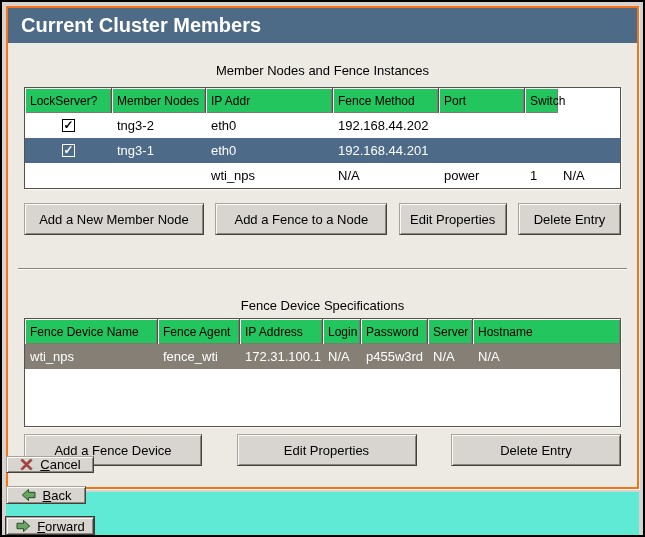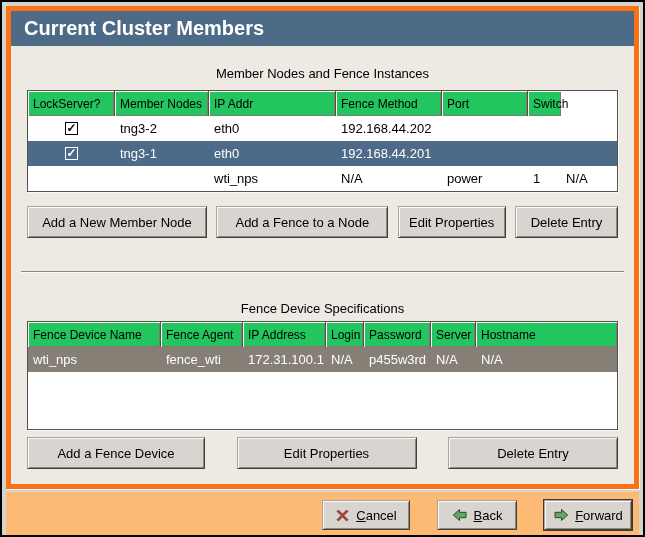--- a/index.html
+++ b/index.html
@@ -6,21 +6,21 @@
   html,body { width:645px; height:537px; }
   body { font-family:"Liberation Sans", sans-serif; background:#d6d3ce; }
 
   .window {
     position:relative; width:645px; height:537px;
     background:#d6d3ce; border:2px solid #000; overflow:hidden;
   }
 
   .panel {
     position:absolute; left:4px; top:4px; right:4px; height:483px;
-    background:#edeae4; border:5px solid #f97316;
+    background:#edeae4; border:2px solid #f97316;
     box-shadow:1px 1px 0 #f8f6f1;
   }
 
   .titlebar {
     height:35px; background:#4d6a87; color:#fff;
     display:flex; align-items:center; padding-left:13px;
     font-size:20px; font-weight:bold;
   }
 
   .content { padding:0 16px;margin-top:20px; }
@@ -82,21 +82,21 @@
   .btnrow2 .btn:nth-child(1){ width:178px; }
   .btnrow2 .btn:nth-child(2){ width:180px; }
   .btnrow2 .btn:nth-child(3){ width:170px; }
 
   .sep { height:2px; margin:33px -6px 0 -6px; background:#fbfaf7; border-top:1px solid #8a8780; }
 
   
   .footer {
     position:absolute; left:4px; right:4px; top:490px; bottom:0;
     display:flex; align-items:flex-start; justify-content:flex-end;
-    gap:27px; padding:8px 7px 0 0; background:#fdba74;
+    gap:13px; padding:8px 7px 0 0; background:#5eead4;flex-direction:column;
   }
   .fbtn { height:30px; gap:6px; padding:0 10px; }
   .fbtn .ico { display:flex; align-items:center; }
   .fbtn.default { box-shadow:inset 1px 1px 0 #fbfaf7, inset -1px -1px 0 #8b877e, 0 0 0 1px #3a3a38; }
   .u { text-decoration:underline; }
   .w-cancel { width:88px; } .w-back { width:80px; } .w-forward { width:88px; }
 </style>
 </head>
 <body>
 

